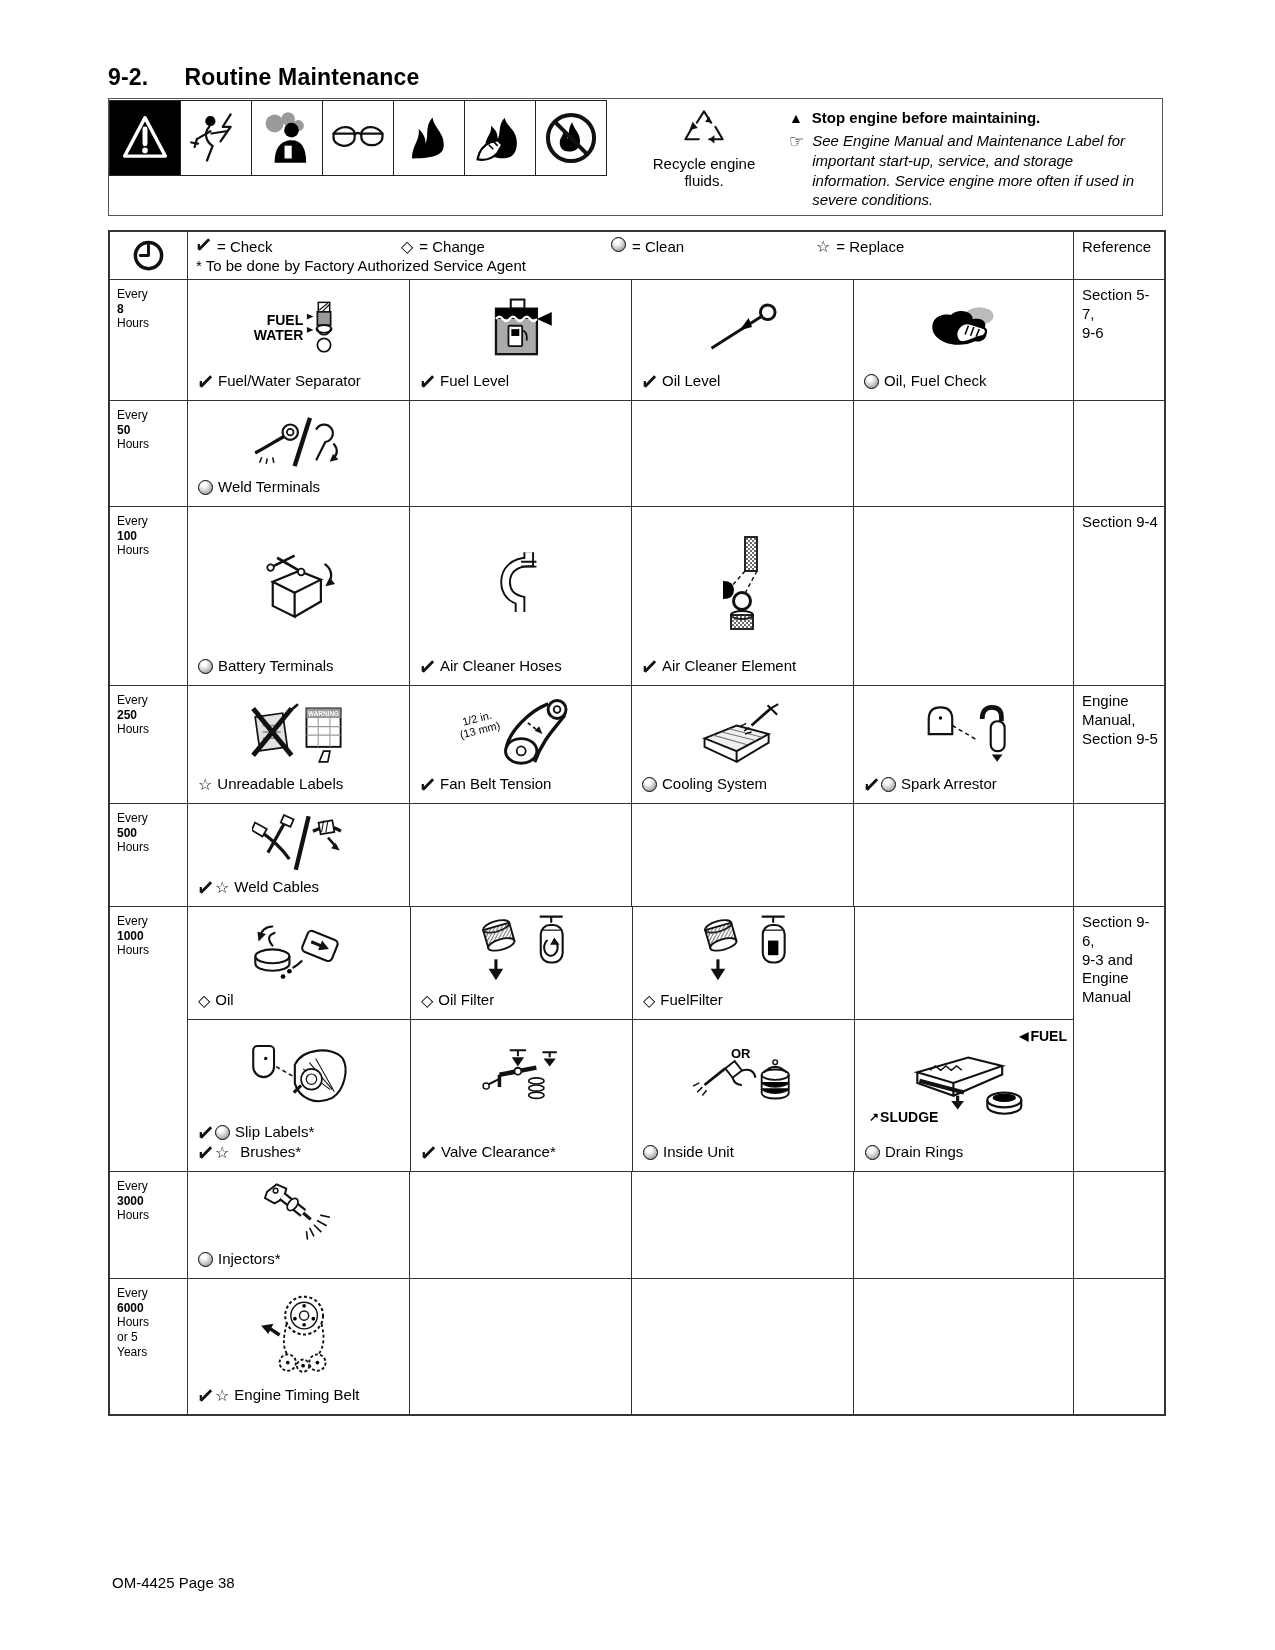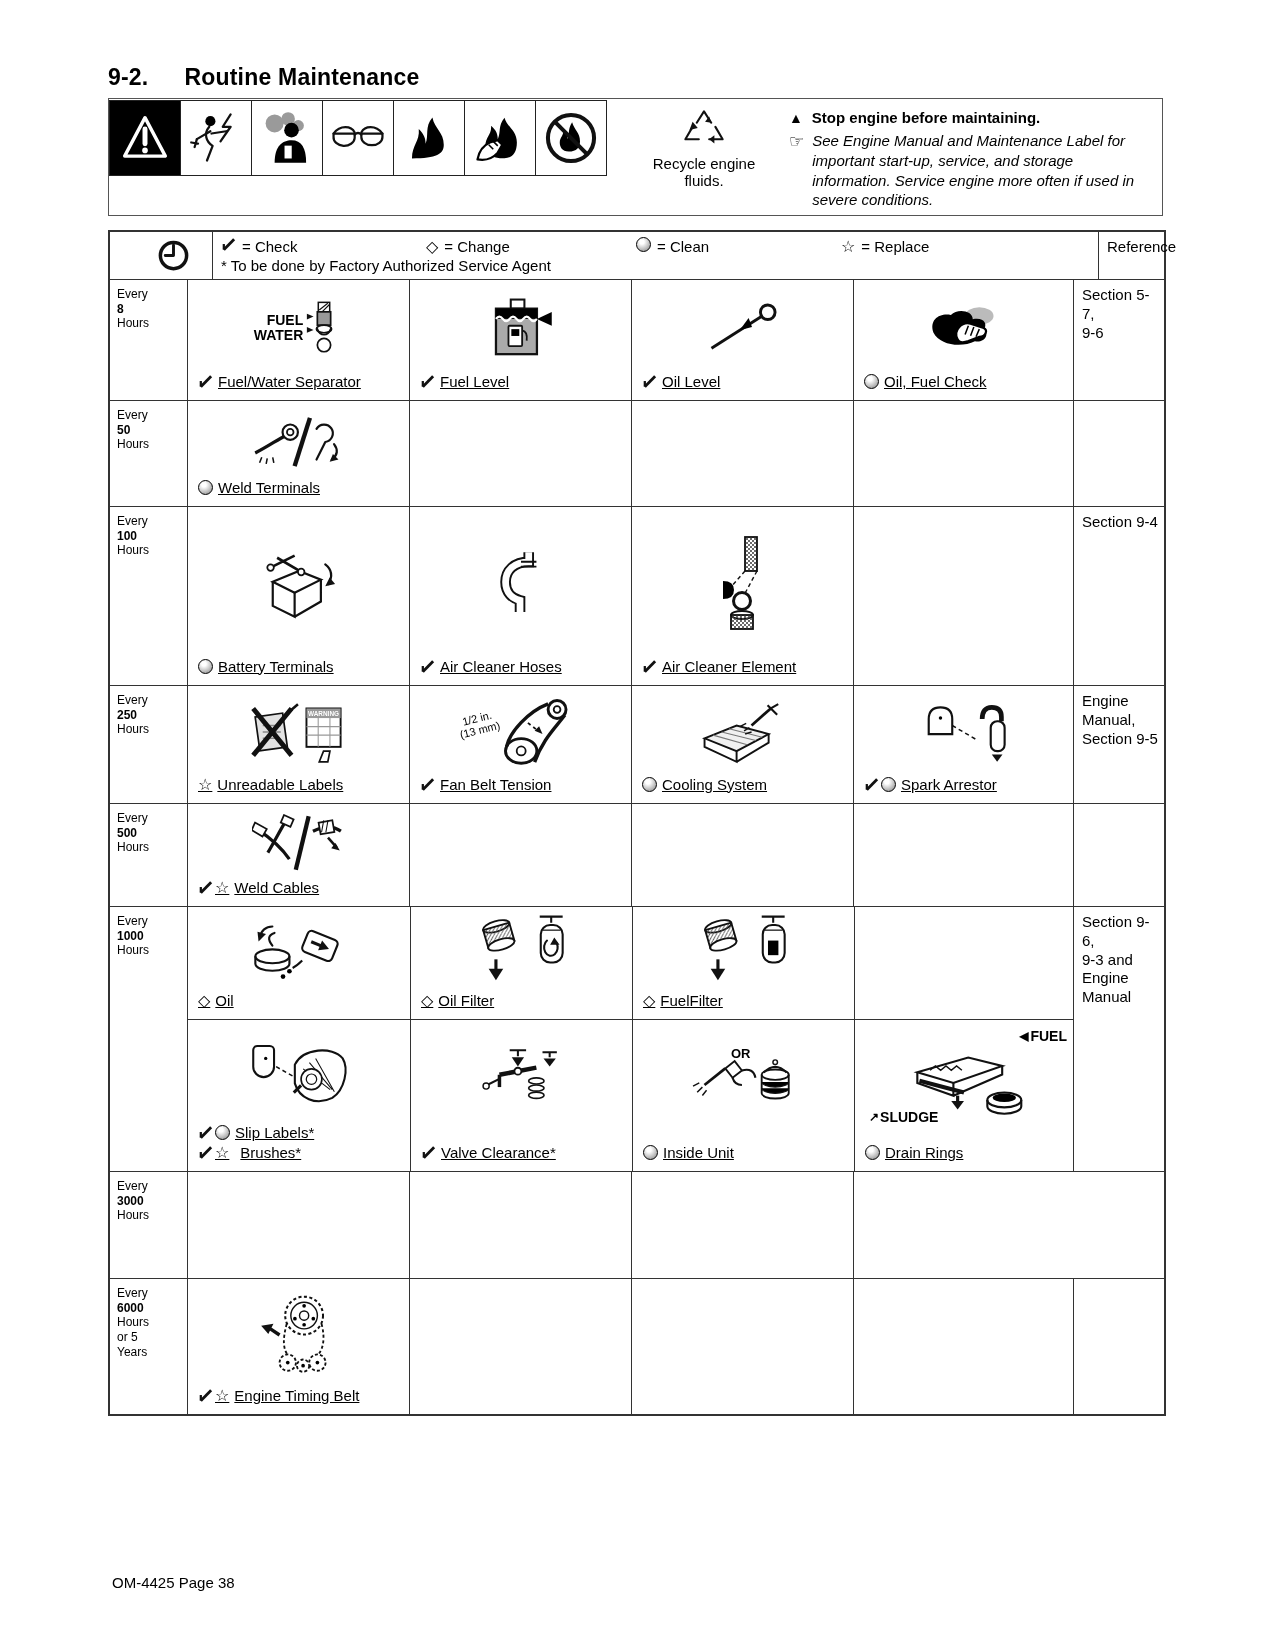--- a/index.html
+++ b/index.html
@@ -18,31 +18,31 @@
   .recycle{width:150px;margin-left:22px;margin-top:8px;text-align:center;font-size:15px;line-height:1.15;}
   .recycle .pict{display:flex;justify-content:center;}
   .bnotes{flex:1;margin:10px 14px 0 10px;font-size:15px;}
   .bhead{display:flex;gap:9px;align-items:baseline;font-weight:bold;}
   .tri{font-size:14px;}
   .bnote{display:flex;gap:8px;margin-top:5px;font-style:italic;line-height:1.32;}
   .hand{font-size:17px;font-style:normal;flex:0 0 auto;}
   
   .tbl{position:absolute;left:108px;top:230px;width:1058px;border:2px solid #333;box-sizing:border-box;}
   .trow{display:grid;grid-template-columns:77px 222px 222px 222px 220px 1fr;border-top:1px solid #333;}
-  .trow:first-child{border-top:none;padding-left:25px;}
+  .trow:first-child{border-top:none;}
   .cell{border-left:1px solid #333;box-sizing:border-box;position:relative;}
   .cell:first-child{border-left:none;}
   .ivl{padding:7px 2px 0 7px;font-size:12px;line-height:1.22;}
   .ivl b{display:block;}
   .ivl span{display:block;}
   .ml{white-space:pre-line;}
   .ref{padding:6px 2px 0 8px;font-size:15px;line-height:1.25;}
   .task{display:flex;flex-direction:column;}
   .pictwrap{flex:1;display:flex;align-items:center;justify-content:center;position:relative;padding:6px 0 2px;}
-  .cap{display:flex;align-items:center;gap:5px;padding:0 4px 10px 10px;font-size:15px;min-height:18px;text-decoration:underline;}
+  .cap{display:flex;gap:5px;padding:0 4px 10px 10px;font-size:15px;min-height:18px;}
   .cap .syms{display:flex;align-items:center;gap:2px;}
   .sym{display:inline-flex;align-items:center;justify-content:center;}
   .sym-clean{width:13px;height:13px;border:1px solid #000;border-radius:50%;
              background:radial-gradient(circle at 38% 30%, #fff 18%, #c2c2c2 58%, #7d7d7d 100%);}
   .sym-change,.sym-replace{font-size:16px;line-height:13px;}
   
   .h47{min-height:47px;}
   .clockcell{display:flex;align-items:center;justify-content:center;}
   .legend{grid-column:2/6;padding:5px 0 4px 8px;font-size:15px;}
   .legline1{display:grid;grid-template-columns:205px 210px 205px 1fr;}
@@ -765,20 +765,39 @@
 Engine
 Manual</div>
     </div>
 
     <div class="trow" style="min-height:106px">
       <div class="cell ivl">
           <span>Every</span>
           <b>3000</b>
           <span class="ml">Hours</span>
         </div>
+      <div class="cell task">
+        <div class="pictwrap">
+            <div class="pict"><svg viewBox="0 0 76 62" width="82" height="66">
+                <path d="M8 11 l9 -7 9 4 -2 9 -9 5 -9 -5 Z" fill="#fff" stroke="#111" stroke-width="1.8"></path>
+                <circle cx="16" cy="10" r="2.2" fill="none" stroke="#111" stroke-width="1.4"></circle>
+                <path d="M22 15 L42 31" stroke="#111" stroke-width="9"></path>
+                <path d="M22 15 L42 31" stroke="#fff" stroke-width="5"></path>
+                <ellipse cx="32" cy="23" rx="4" ry="6.5" transform="rotate(38 32 23)" fill="#fff" stroke="#111" stroke-width="1.6"></ellipse>
+                <path d="M42 31 l7 6" stroke="#111" stroke-width="3"></path>
+                <path d="M52 42 l7 7 M55 38 l9 5 M48 45 l4 8 M58 33 l9 2 M45 48 l1 8" stroke="#111" stroke-width="1.5"></path>
+              </svg></div>
+          </div>
+        <div class="cap">
+            <span class="syms">
+              <span class="sym sym-clean"></span>
+            </span>
+            <span class="lbl">Injectors*</span>
+          </div>
+      </div>
       <div class="cell task"></div>
         <div class="cell task"></div>
         <div class="cell task"></div>
       <div class="cell ref"></div>
     </div>
 
     <div class="trow" style="min-height:135px">
       <div class="cell ivl">
           <span>Every</span>
           <b>6000</b>

